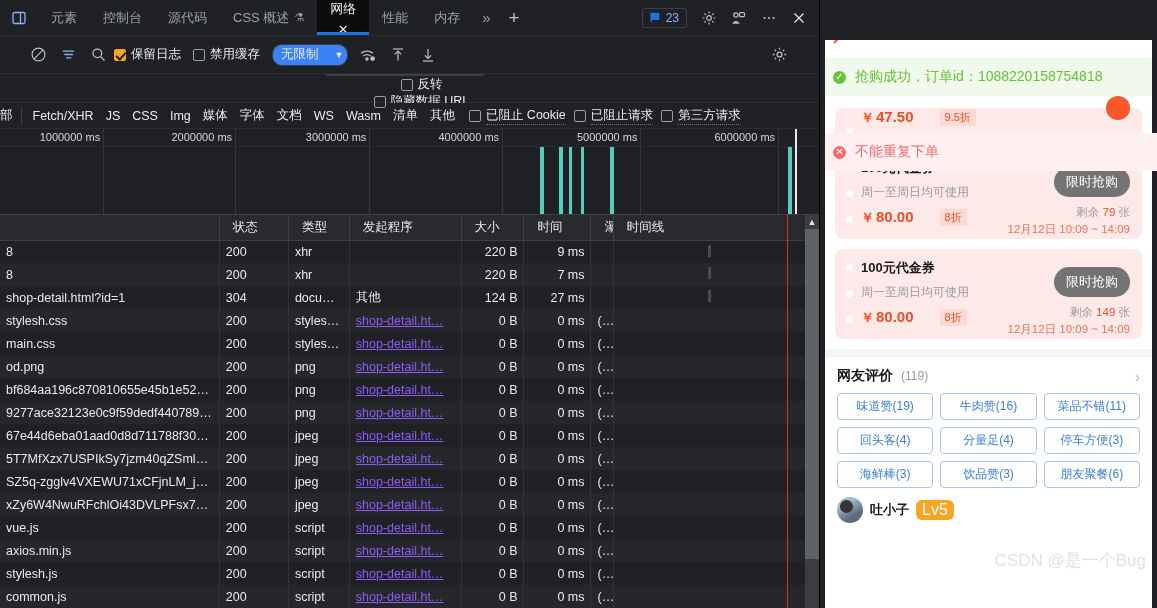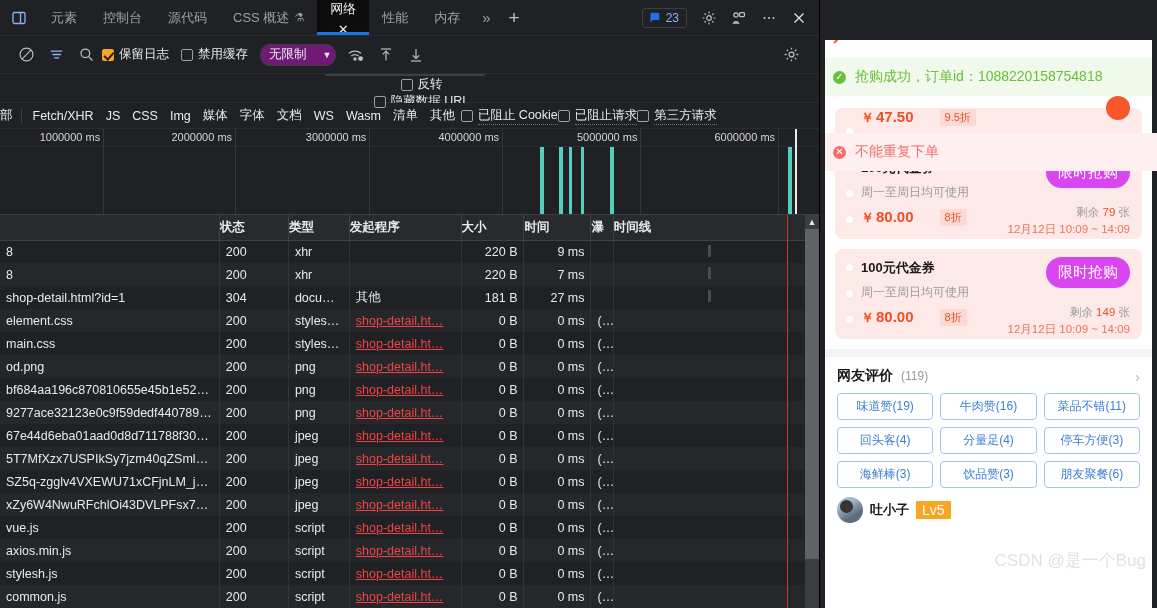--- a/index.html
+++ b/index.html
@@ -63,42 +63,42 @@
     width: 28px; height: 26px; display:flex; align-items:center; justify-content:center;
     color:#bdc1c6;
   }
   .ticon svg { display:block; }
 
   
   .toolbar {
     height: 38px; min-height: 38px;
     background: #202124;
     display: flex; align-items: center;
-    gap: 0px; padding: 0 12px;
+    gap: 0px; padding: 0 24px;
     border-bottom: 1px solid #2b2c2f;
     font-size: 12px; color: #e8eaed;
   }
   .tbicon {
     width: 28px; height: 28px; display:flex; align-items:center; justify-content:center;
     color:#bdc1c6; margin-right: 2px;
   }
   .cbox {
     display: inline-block; width: 12px; height: 12px;
     border: 1px solid #9aa0a6; border-radius: 2px;
     vertical-align: middle; position: relative; background: transparent;
   }
   .cbox.checked { background: #f5a623; border-color:#f5a623; }
   .cbox.checked::after {
     content:""; position:absolute; left:3px; top:0px; width:4px; height:8px;
     border: solid #202124; border-width: 0 2px 2px 0; transform: rotate(42deg);
   }
   .cklabel { display:flex; align-items:center; gap:5px; margin-right:12px; cursor:default; white-space: nowrap;}
   .cklabel span.txt { font-size:12.5px; color:#e8eaed; }
   .throttle {
-    background: #701a75; border: 1px solid #3c4043; border-radius: 10px;
+    background: #3b82f6; border: 1px solid #3c4043; border-radius: 10px;
     height: 22px; display:flex; align-items:center; padding: 0 4px 0 8px;
     color:#e8eaed; font-size: 12.5px; gap: 16px; margin-right: 6px;
   }
   .throttle .caret { font-size: 9px; color:#e8eaed; }
   .toolbar-spacer { flex: 1; }
 
   
   .filterrow {
     height: 29px; min-height:29px;
     background: #202124;
@@ -121,21 +121,21 @@
     height: 26px; min-height:26px;
     background: #202124;
     display:flex; align-items:center;
     border-bottom: 1px solid #2b2c2f;
     font-size: 12.5px; color: #e8eaed;
     padding-left: 0;
   }
   .typerow .titem { padding: 0 6px; white-space: nowrap; color:#e8eaed;}
   .typerow .titem.cut { padding-left: 0; color:#e8eaed; }
   .typerow .sep { width:1px; height:16px; background:#3c4043; margin: 0 5px 0 2px; }
-  .typerow .cklabel { margin-right: 0px; }
+  .typerow .cklabel { margin-left: 8px; margin-right: 0px; }
   .typerow .cklabel span.txt { border-bottom: 1px dotted #6e7276; }
 
   
   .overview {
     height: 86px; min-height: 86px;
     background: #202124;
     position: relative;
     border-bottom: 1px solid #3c4043;
     overflow: hidden;
   }
@@ -151,37 +151,37 @@
   }
   .ov-divider {
     position:absolute; left:0; right:0; top:17px; height:1px; background:#2b2c2f;
   }
   .ov-rightedge { position:absolute; right: 22px; top:0; bottom:0; width:2px; background:#e8eaed; }
 
   
   .tablewrap { flex: 1; position: relative; overflow: hidden; background:#202124; }
   table.req { width: 100%; border-collapse: collapse; table-layout: fixed; }
   table.req th {
-    background: #292a2d; color: #e8eaed; font-weight: bold;
+    background: #292a2d; color: #e8eaed; font-weight: normal;
     font-size: 12.5px; text-align: left;
-    height: 25px; padding: 0 0;
+    height: 25px; padding: 0 13px;
     border-right: 1px solid #3c4043;
     border-bottom: 1px solid #3c4043;
     position: relative; white-space: nowrap; overflow: hidden;
   }
   table.req th.num { text-align: left; }
   table.req td {
     font-size: 12.5px; color: #e8eaed; height: 23px; padding: 0 6px;
     border-right: 1px solid #323336;
     white-space: nowrap; overflow: hidden; text-overflow: ellipsis;
   }
   table.req tr.even td { background: #202124; }
   table.req tr.odd td { background: #26272a; }
   td.r { text-align: right; }
-  td.init a { color: #ef4444; text-decoration: underline; text-align: center; }
+  td.init a { color: #8b5cf6; text-decoration: underline; text-align: center; }
   td.muted { color: #9aa0a6; }
   .sortcaret { position:absolute; right:6px; top:7px; color:#e8eaed; font-size: 9px;}
   .wf-cell { position: relative; }
   .wf-tick { position:absolute; left: 46%; top: 4px; width: 3px; height: 12px; background:#4a4b4f; }
   .redline {
     position: absolute; top: 0; bottom: 0; width: 1px; background: #d93025;
     z-index: 5; pointer-events: none;
   }
   .vscroll {
     position:absolute; right: 0px; top: 0; bottom: 0; width: 14px;
@@ -234,22 +234,22 @@
   }
   .coupon .cname { font-size: 13px; font-weight: bold; color:#1a1a1a; padding-left: 14px;}
   .coupon .cdesc { font-size: 12px; color:#9a9a9a; padding-left: 14px; margin-top: 7px;}
   .coupon .cpricerow { display:flex; align-items:center; gap:26px; padding-left:14px; margin-top:7px;}
   .coupon .cprice { font-size: 15px; font-weight: bold; color:#f14e26; }
   .coupon .cprice .yen { font-size: 13px; margin-right:2px;}
   .coupon .cdisc {
     font-size: 11px; color:#f14e26; background:#fcd9d3; border-radius:2px; padding: 1px 5px;
   }
   .coupon .cbtn {
-    position:absolute; right: 12px; top: 8px;
-    background:#d946ef; color:#fff; font-size:15px;
+    position:absolute; right: 12px; top: 18px;
+    background:#737373; color:#fff; font-size:13px;
     border-radius: 16px; padding: 6px 12px;
   }
   .coupon .cstock {
     position:absolute; right: 12px; top: 56px; font-size: 11.5px; color:#9a9a9a;
     white-space:nowrap;
   }
   .coupon .cstock b { color:#f14e26; font-weight: normal; }
   .coupon .ctime {
     position:absolute; right: 12px; top: 73px; font-size: 11.5px; color:#f0715a;
     white-space:nowrap;
@@ -280,21 +280,21 @@
   .avatar {
     width: 26px; height:26px; border-radius:50%;
     background: linear-gradient(150deg,#9fb8cc 30%, #5a6d7d 70%);
     flex:none; overflow:hidden; position:relative;
   }
   .avatar::after{
     content:""; position:absolute; left:3px; top:3px; width:13px;height:13px;
     border-radius:50%; background:#3a3330;
   }
   .rname { font-size:13px; font-weight:bold; color:#1a1a1a;}
-  .lvbadge { background:#f6a623; color:#fff; font-size:14px; border-radius:1px; padding:1px 6px;}
+  .lvbadge { background:#f6a623; color:#fff; font-size:16px; border-radius:6px; padding:1px 6px;}
   .watermark {
     position:absolute; right: 6px; bottom: 36px;
     font-size: 17px; color: #e2e2e2; white-space:nowrap;
     pointer-events:none;
   }
 </style>
 </head>
 <body>
 
 <div id="app">
@@ -563,29 +563,29 @@
             <td></td>
             <td class="wf-cell">
                 <span class="wf-tick"></span>
               </td>
           </tr>
           <tr class="even">
             <td>shop-detail.html?id=1</td>
             <td>304</td>
             <td>docum…</td>
             <td class="muted">其他</td>
-            <td class="r">181 B</td>
+            <td class="r">124 B</td>
             <td class="r">27 ms</td>
             <td></td>
             <td class="wf-cell">
                 <span class="wf-tick"></span>
               </td>
           </tr>
           <tr class="odd">
-            <td>element.css</td>
+            <td>stylesh.css</td>
             <td>200</td>
             <td>stylesh…</td>
             <td class="init"><a>shop-detail.ht…</a></td>
             <td class="r">0 B</td>
             <td class="r">0 ms</td>
             <td>(…</td>
             <td class="wf-cell"></td>
           </tr>
           <tr class="even">
             <td>main.css</td>

